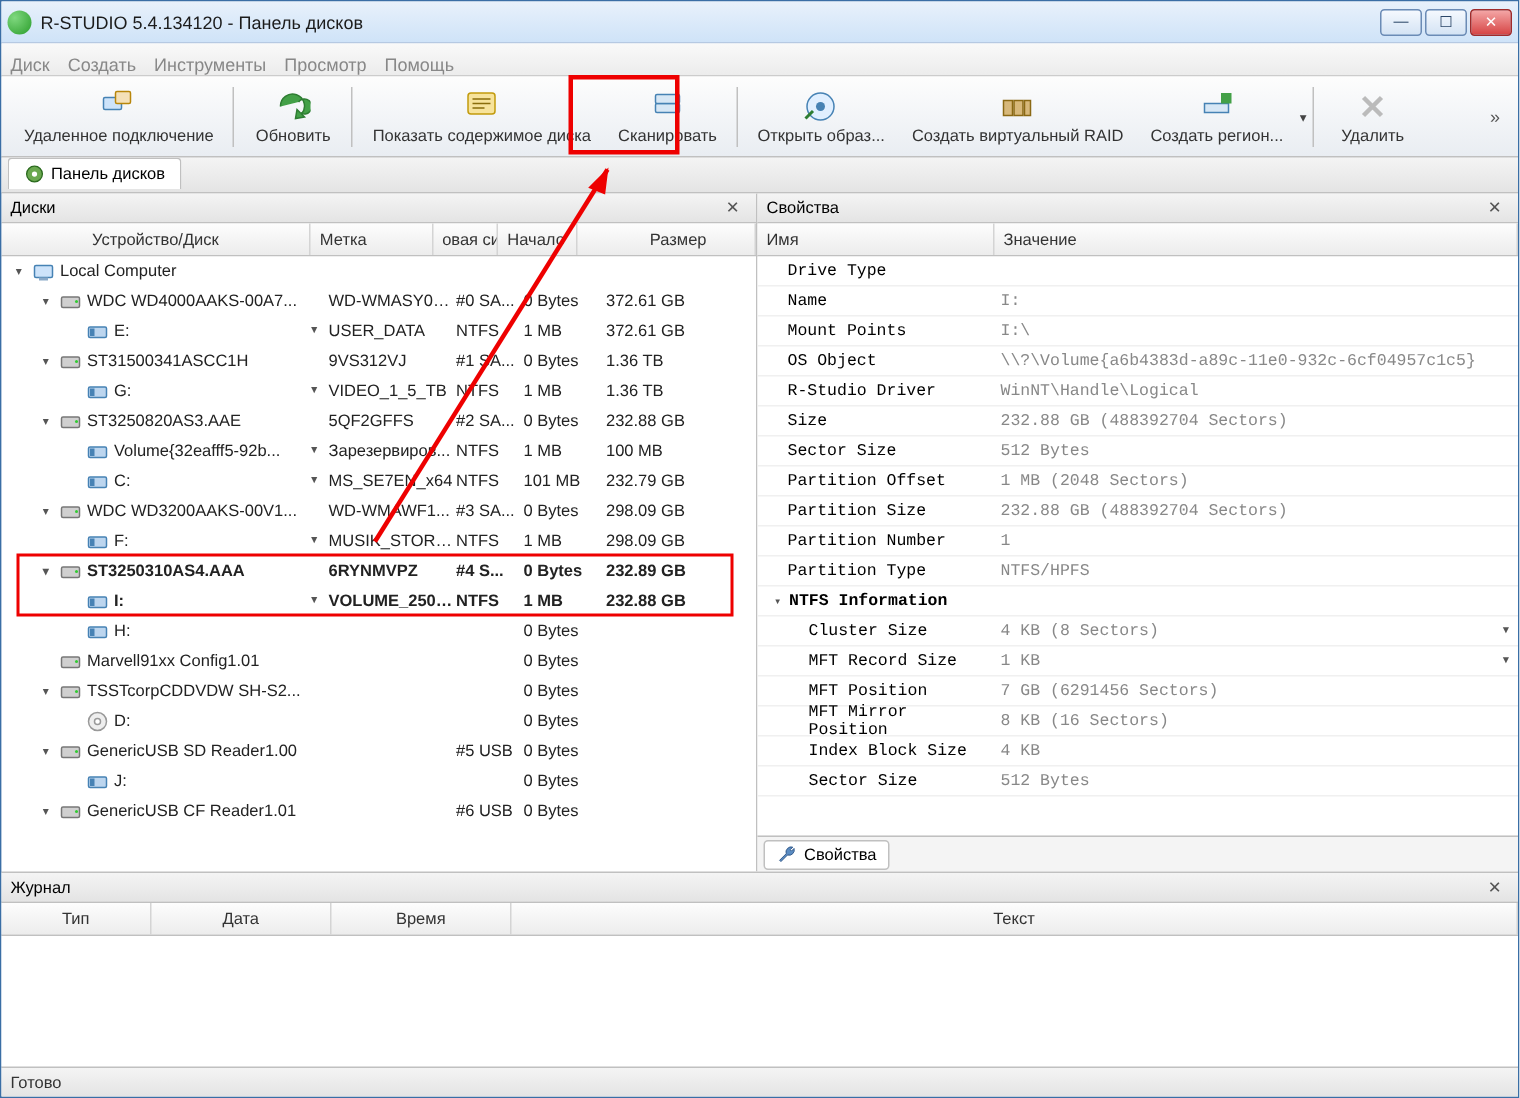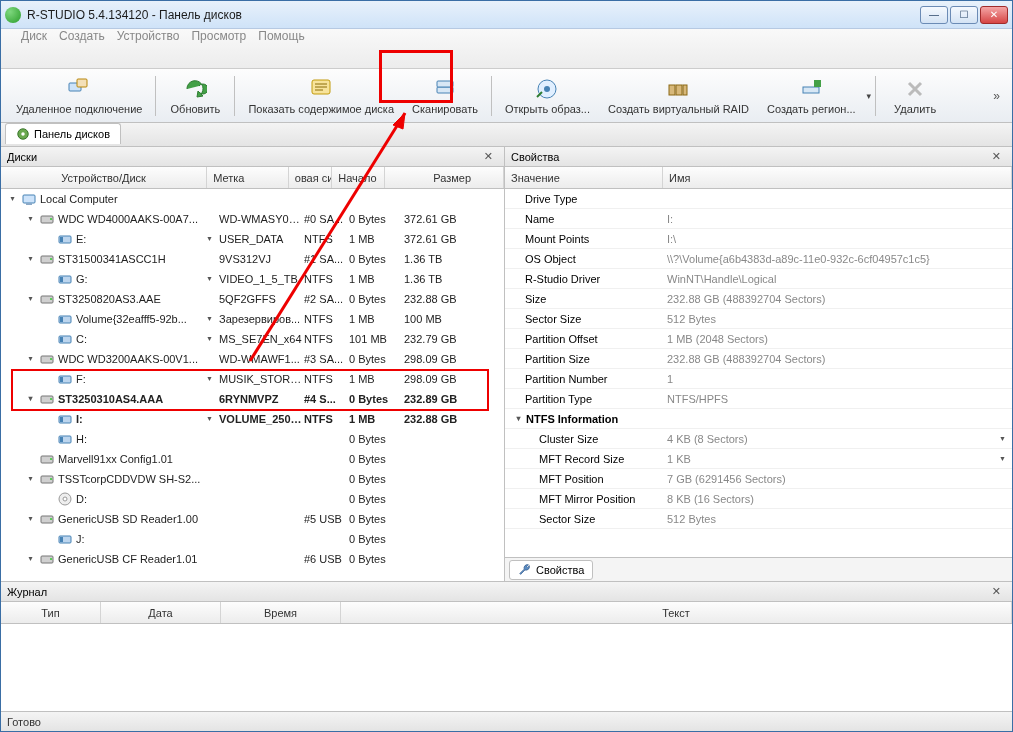--- a/index.html
+++ b/index.html
@@ -4,21 +4,21 @@
 <style>
 * { box-sizing: border-box; margin: 0; padding: 0; }
 body { font-family: 'Segoe UI', Tahoma, sans-serif; font-size: 11px; background: #f0f0f0; width: 1013px; height: 732px; overflow: hidden; position: relative; }
 .window { width: 1013px; height: 732px; border: 1px solid #3a6ea5; background: #fff; display: flex; flex-direction: column; }
 .titlebar { height: 28px; background: linear-gradient(to bottom, #e8f1fb, #cfe3f8); border-bottom: 1px solid #b6c9e2; display: flex; align-items: center; padding: 0 4px; }
 .titlebar-icon { width: 16px; height: 16px; background: radial-gradient(circle at 30% 30%, #7fd87f, #2a9d2a); border-radius: 50%; margin-right: 6px; }
 .title-text { flex: 1; color: #1c1c1c; font-size: 12px; }
 .win-controls { display: flex; gap: 2px; }
 .win-btn { width: 28px; height: 18px; border: 1px solid #6b8bb5; border-radius: 3px; background: linear-gradient(to bottom, #f5f9fe, #d4e3f4); display: flex; align-items: center; justify-content: center; font-size: 10px; color: #2b4768; cursor: default; }
 .win-btn.close { background: linear-gradient(to bottom, #f4a6a6, #d64545); color: #fff; border-color: #a02b2b; }
-.menubar { height: 40px; background: linear-gradient(to bottom, #f9f9f9, #ececec); border-bottom: 1px solid #ccc; display: flex; align-items: flex-start; padding: 0 20px; gap: 12px; color: #888; font-size: 12px; }
+.menubar { height: 22px; background: linear-gradient(to bottom, #f9f9f9, #ececec); border-bottom: 1px solid #ccc; display: flex; align-items: flex-end; padding: 0 6px; gap: 12px; color: #888; font-size: 12px; }
 .menubar span { color: #888; }
 .toolbar { height: 54px; background: linear-gradient(to bottom, #fdfdfd, #e9edf2); border-bottom: 1px solid #c0c0c0; display: flex; align-items: center; padding: 2px 6px; position: relative; }
 .tool-btn { display: flex; flex-direction: column; align-items: center; justify-content: center; padding: 2px 8px; min-width: 70px; height: 48px; border: 1px solid transparent; border-radius: 3px; cursor: default; }
 .tool-icon { width: 24px; height: 24px; margin-bottom: 2px; }
 .tool-label { font-size: 11px; color: #333; text-align: center; white-space: nowrap; }
 .tool-sep { width: 1px; height: 40px; background: #c0c0c0; margin: 0 4px; }
 .tool-chev { font-size: 9px; color: #444; margin-left: 2px; }
 .tab-strip { height: 24px; background: linear-gradient(to bottom, #f4f4f4, #e4e4e4); border-bottom: 1px solid #c0c0c0; display: flex; align-items: flex-start; padding: 0 4px; }
 .tab { background: #fff; border: 1px solid #c0c0c0; border-bottom: none; border-radius: 3px 3px 0 0; padding: 3px 10px; display: flex; align-items: center; gap: 4px; font-size: 11px; }
 .tab-icon { width: 14px; height: 14px; }
@@ -43,21 +43,21 @@
 .tc3 { width: 45px; padding-left: 2px; }
 .tc4 { width: 55px; padding-left: 2px; }
 .tc5 { width: 80px; padding-left: 2px; }
 .expander { width: 11px; height: 11px; display: inline-flex; align-items: center; justify-content: center; font-size: 8px; color: #555; margin-right: 2px; }
 .node-icon { width: 14px; height: 14px; margin: 0 4px 0 2px; display: inline-block; }
 .drop-ind { font-size: 7px; color: #555; margin-left: 2px; }
 .props { flex: 1; background: #fff; overflow: auto; }
 .prop-header { height: 22px; background: linear-gradient(to bottom, #fdfdfd, #ececec); border-bottom: 1px solid #c0c0c0; display: flex; }
 .prop-header .gh:nth-child(1) { width: 158px; }
 .prop-header .gh:nth-child(2) { flex: 1; }
-.prop-row { display: flex; height: 20px; align-items: center; font-size: 11px; border-bottom: 1px solid #f0f0f0; }
+.prop-row { display: flex; height: 20px; align-items: center; font-size: 11px; border-bottom: 1px solid #f0f0f0; font-family: Liberation Mono, monospace; }
 .prop-row.group { font-weight: bold; }
 .prop-name { width: 158px; padding-left: 6px; display: flex; align-items: center; }
 .prop-val { flex: 1; padding-left: 4px; color: #888; overflow: hidden; white-space: nowrap; }
 .prop-row .expander { margin-left: 2px; }
 .prop-dd { font-size: 7px; color: #555; margin-left: auto; margin-right: 6px; }
 .prop-tab { height: 24px; border-top: 1px solid #c0c0c0; background: #f4f4f4; display: flex; align-items: center; padding: 0 4px; }
 .prop-tab-btn { background: #fff; border: 1px solid #c0c0c0; border-radius: 3px; padding: 2px 8px; display: flex; align-items: center; gap: 4px; font-size: 11px; }
 .log-panel { height: 130px; border-top: 1px solid #c0c0c0; display: flex; flex-direction: column; }
 .log-header { height: 22px; background: linear-gradient(to bottom, #fdfdfd, #ececec); border-bottom: 1px solid #c0c0c0; display: flex; }
 .log-header .gh:nth-child(1){ width:100px; text-align:center; justify-content:center; }
@@ -81,21 +81,21 @@
     <div class="win-controls">
       <div class="win-btn">—</div>
       <div class="win-btn">☐</div>
       <div class="win-btn close">✕</div>
     </div>
   </div>
 
   <div class="menubar">
     <span>Диск</span>
     <span>Создать</span>
-    <span>Устройство</span>
+    <span>Инструменты</span>
     <span>Просмотр</span>
     <span>Помощь</span>
   </div>
 
   <div class="toolbar" id="toolbar">
       <div class="tool-btn">
         <span class="tool-icon"><svg class="ico" viewBox="0 0 24 24">
             <rect x="2" y="6" width="12" height="8" rx="1" fill="#cde3fa" stroke="#4682b4"></rect>
             <rect x="10" y="2" width="10" height="8" rx="1" fill="#f4e0b8" stroke="#b8860b"></rect>
           </svg></span>
@@ -456,22 +456,22 @@
           </div>
         </div>
     </div>
 
     <div class="right-panel">
       <div class="panel-header">
         <span>Свойства</span>
         <span class="x">✕</span>
       </div>
       <div class="prop-header">
+        <div class="gh">Имя</div>
         <div class="gh">Значение</div>
-        <div class="gh">Имя</div>
       </div>
       <div class="props" id="props-body">
           <div class="prop-row">
             <div class="prop-name" style="padding-left:20px">
               <span>Drive Type</span>
             </div>
           </div>
           <div class="prop-row">
             <div class="prop-name" style="padding-left:20px">
               <span>Name</span>
@@ -557,20 +557,26 @@
             <div class="prop-name" style="padding-left:34px">
               <span>MFT Position</span>
             </div>
             <div class="prop-val">7 GB (6291456 Sectors)</div>
           </div>
           <div class="prop-row">
             <div class="prop-name" style="padding-left:34px">
               <span>MFT Mirror Position</span>
             </div>
             <div class="prop-val">8 KB (16 Sectors)</div>
+          </div>
+          <div class="prop-row">
+            <div class="prop-name" style="padding-left:34px">
+              <span>Index Block Size</span>
+            </div>
+            <div class="prop-val">4 KB</div>
           </div>
           <div class="prop-row">
             <div class="prop-name" style="padding-left:34px">
               <span>Sector Size</span>
             </div>
             <div class="prop-val">512 Bytes</div>
           </div>
         </div>
       <div class="prop-tab">
         <div class="prop-tab-btn">

